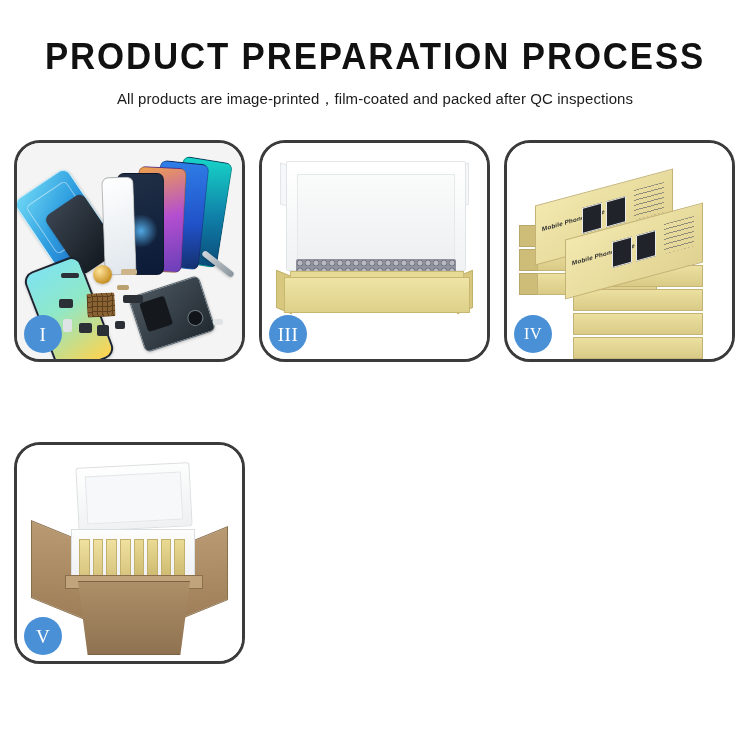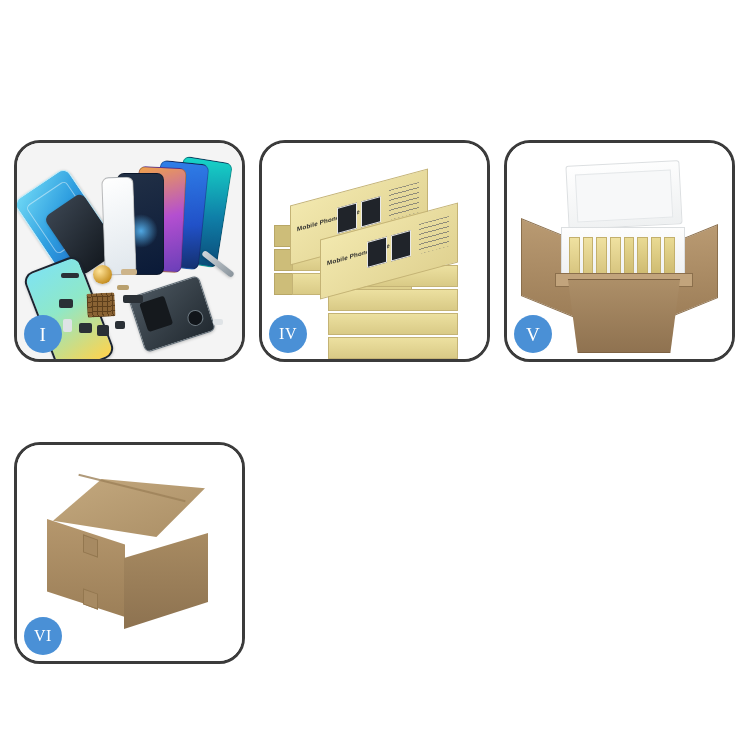--- a/index.html
+++ b/index.html
@@ -248,20 +248,24 @@
   .c-tapeA{position:absolute;left:66px;top:92px;width:13px;height:16px;background:#a78a62;
     border:1px solid #93774f;transform:skewY(20deg);}
   .c-tapeB{position:absolute;left:66px;top:146px;width:13px;height:14px;background:#a78a62;
     border:1px solid #93774f;transform:skewY(20deg);}
 </style>
 </head>
 <body>
 
 <div class="page">
 
+  <div class="header">
+    <div class="title">PRODUCT PREPARATION PROCESS</div>
+    <div class="subtitle">All products are image-printed，film-coated and packed after QC inspections</div>
+  </div>
 
   <div class="grid">
 
     <div class="panel">
       <div class="stage p1">
         <div class="ph blue-sheet"></div>
         <div class="ph dark-screen-a"></div>
 
         <div class="fan">
           <div class="f f1"></div>
@@ -287,20 +291,35 @@
         <div class="bit" style="left:80px;top:182px;width:12px;height:11px;"></div>
         <div class="bit" style="left:98px;top:178px;width:10px;height:8px;"></div>
         <div class="bit w" style="left:196px;top:176px;width:10px;height:6px;"></div>
       </div>
       <div class="badge">
         <span>I</span>
       </div>
     </div>
 
 
+    <div class="panel">
+      <div class="stage p3">
+        <div class="lid-flapL"></div>
+        <div class="lid-flapR"></div>
+        <div class="foam-lid"></div>
+        <div class="bubble-fill"></div>
+        <div class="ybox-sideL"></div>
+        <div class="ybox-sideR"></div>
+        <div class="ybox-top"></div>
+        <div class="ybox-front"></div>
+      </div>
+      <div class="badge">
+        <span class="">III</span>
+      </div>
+    </div>
 
     <div class="panel">
       <div class="stage p4">
         <div class="stack">
 
           <div class="sside" style="left:0px;top:56px;"></div>
           <div class="sface" style="left:18px;top:56px;"></div>
           <div class="sside" style="left:0px;top:80px;"></div>
           <div class="sface" style="left:18px;top:80px;"></div>
           <div class="sside" style="left:0px;top:104px;"></div>
@@ -349,28 +368,15 @@
           <i></i>
         </div>
         <div class="v-rim"></div>
         <div class="v-body"></div>
       </div>
       <div class="badge">
         <span>V</span>
       </div>
     </div>
 
-    <div class="panel">
-      <div class="stage p6">
-        <div class="c-top"></div>
-        <div class="c-topline"></div>
-        <div class="c-left"></div>
-        <div class="c-right"></div>
-        <div class="c-tapeA"></div>
-        <div class="c-tapeB"></div>
-      </div>
-      <div class="badge small">
-        <span>VI</span>
-      </div>
-    </div>
 
   </div>
 </div>
 
 </body></html>

